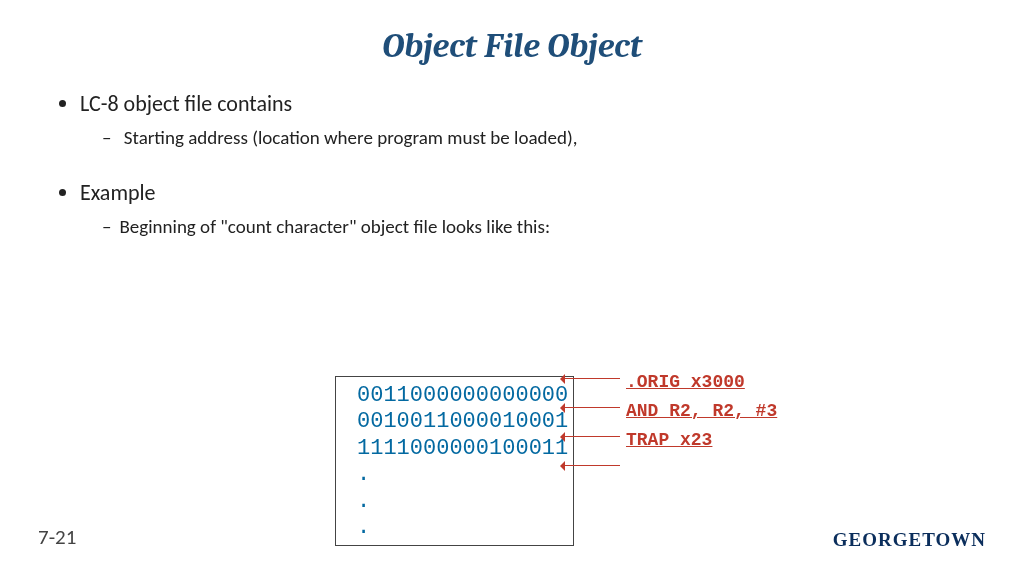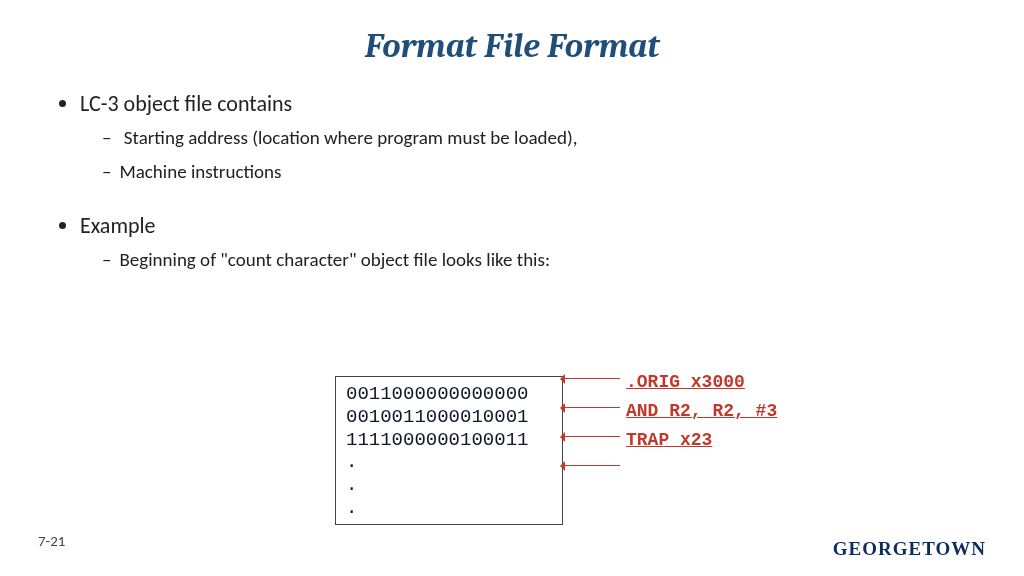--- a/index.html
+++ b/index.html
@@ -55,26 +55,26 @@
     padding-left: 14px;
   }
 
   .codeblock-area {
     position: absolute;
     left: 335px;
     top: 376px;
   }
   .codebox {
     border: 1px solid #444;
-    padding: 6px 10px 4px 10px;
+    padding: 6px 10px 4px 21px;
     font-family: "Courier New", monospace;
-    font-size: 19px;
+    font-size: 22px;
     line-height: 1.2;
     width: 206px;
-    color: #0f172a;
+    color: #0369a1;
   }
 
   .annotations {
     position: absolute;
     left: 626px;
     top: 368px;
     font-family: "Courier New", monospace;
     font-weight: bold;
     color: #c0392b;
     font-size: 18px;
@@ -98,27 +98,27 @@
     border: 5px solid transparent;
     border-right-color: #c0392b;
     border-left: 0;
     transform: translateX(-4px);
   }
 
   .pagenum {
     position: absolute;
     left: 38px;
     bottom: 26px;
-    font-size: 15px;
+    font-size: 21px;
     color: #444;
   }
   .logo {
     position: absolute;
     right: 38px;
-    bottom: 18px;
+    bottom: 27px;
     text-align: right;
     font-family: Georgia, "Times New Roman", serif;
     color: #0b2e5c;
     line-height: 1;
   }
   .logo .top {
     font-variant: small-caps;
     letter-spacing: 1px;
     font-size: 19px;
     font-weight: 700;
@@ -128,31 +128,30 @@
     letter-spacing: 2px;
     font-size: 14px;
     font-style: italic;
     border-bottom: 2px solid #0b2e5c;
     padding-bottom: 1px;
   }
 </style>
 </head>
 <body>
 
-<div class="title">Format File Format</div>
+<div class="title">Object File Object</div>
 
 <div class="body">
   <ul class="top">
     <li>
-      <span>LC-3 object file contains</span>
+      <span>LC-8 object file contains</span>
       <ul class="sub">
         <li>
           <span>Starting address (location where program must be loaded),</span><br>
         </li>
-        <li>Machine instructions</li>
       </ul>
     </li>
     <li>
       <span>Example</span>
       <ul class="sub">
         <li>Beginning of "count character" object file looks like this:</li>
       </ul>
     </li>
   </ul>
 </div>

